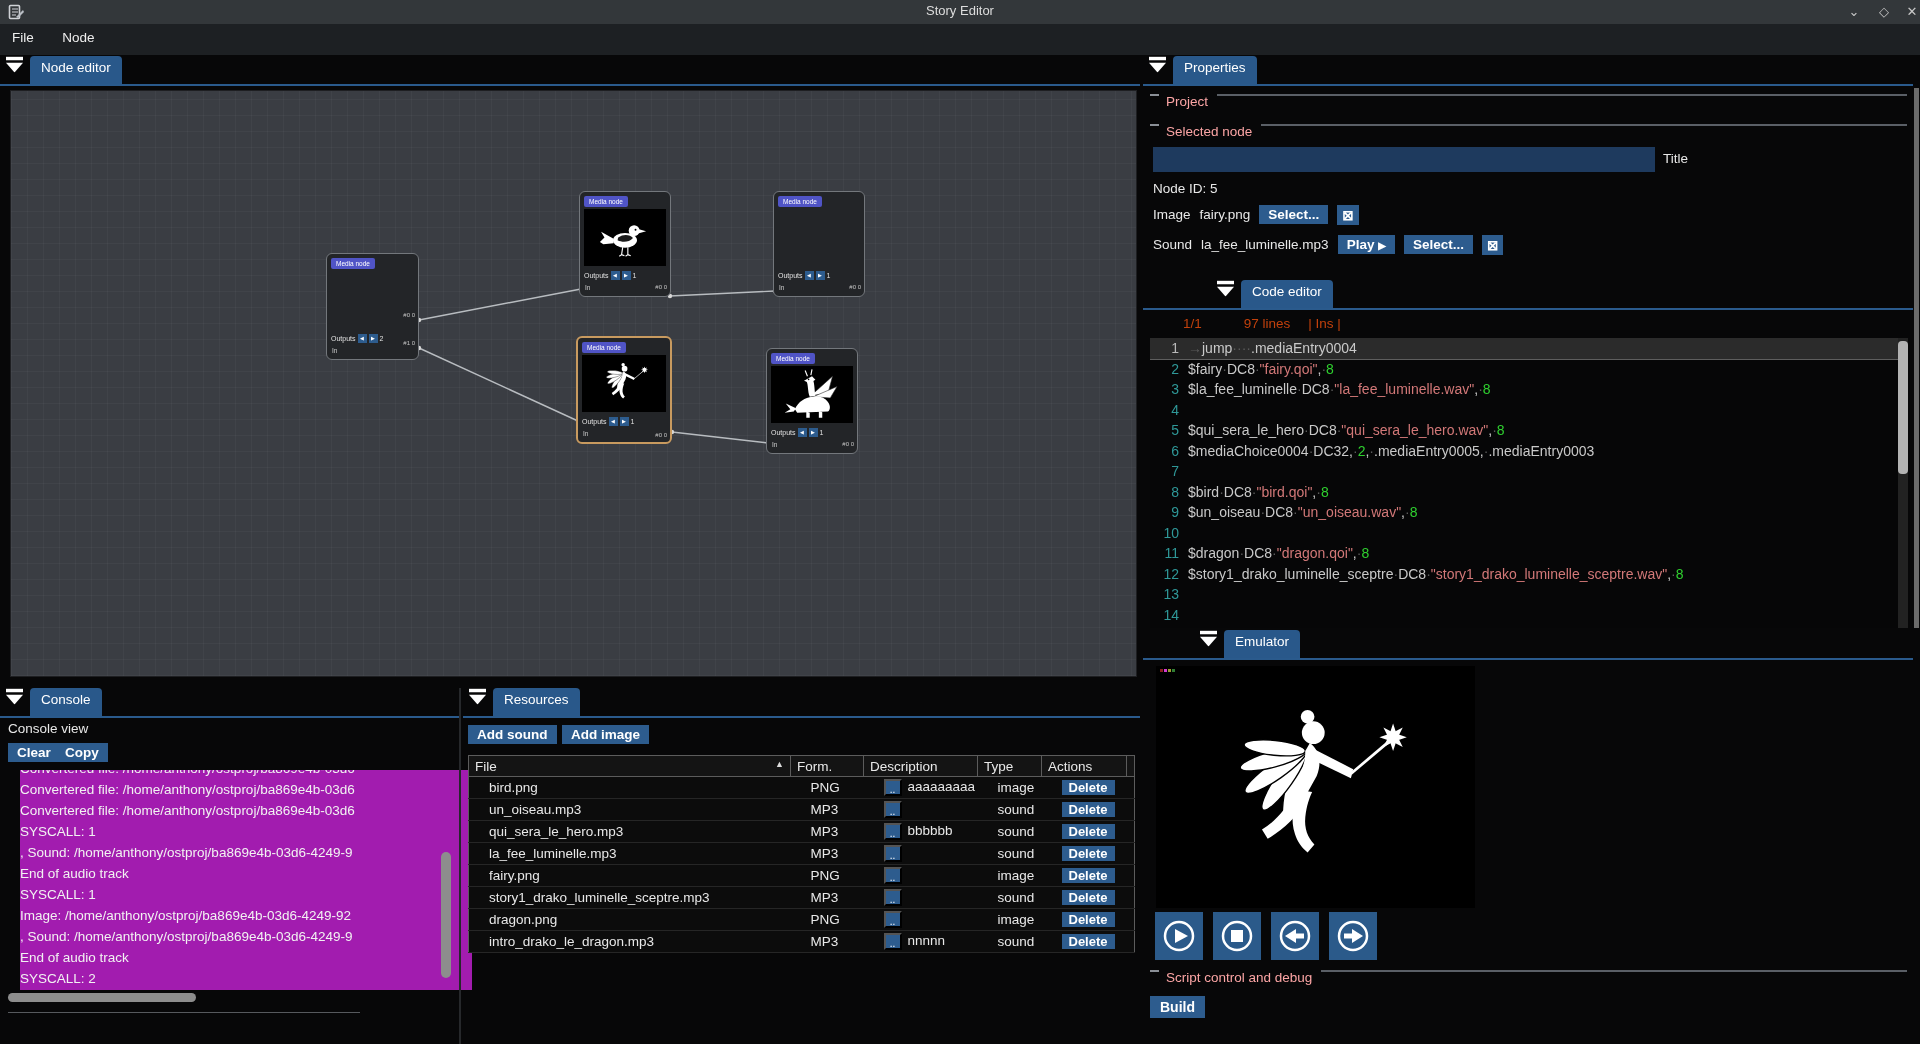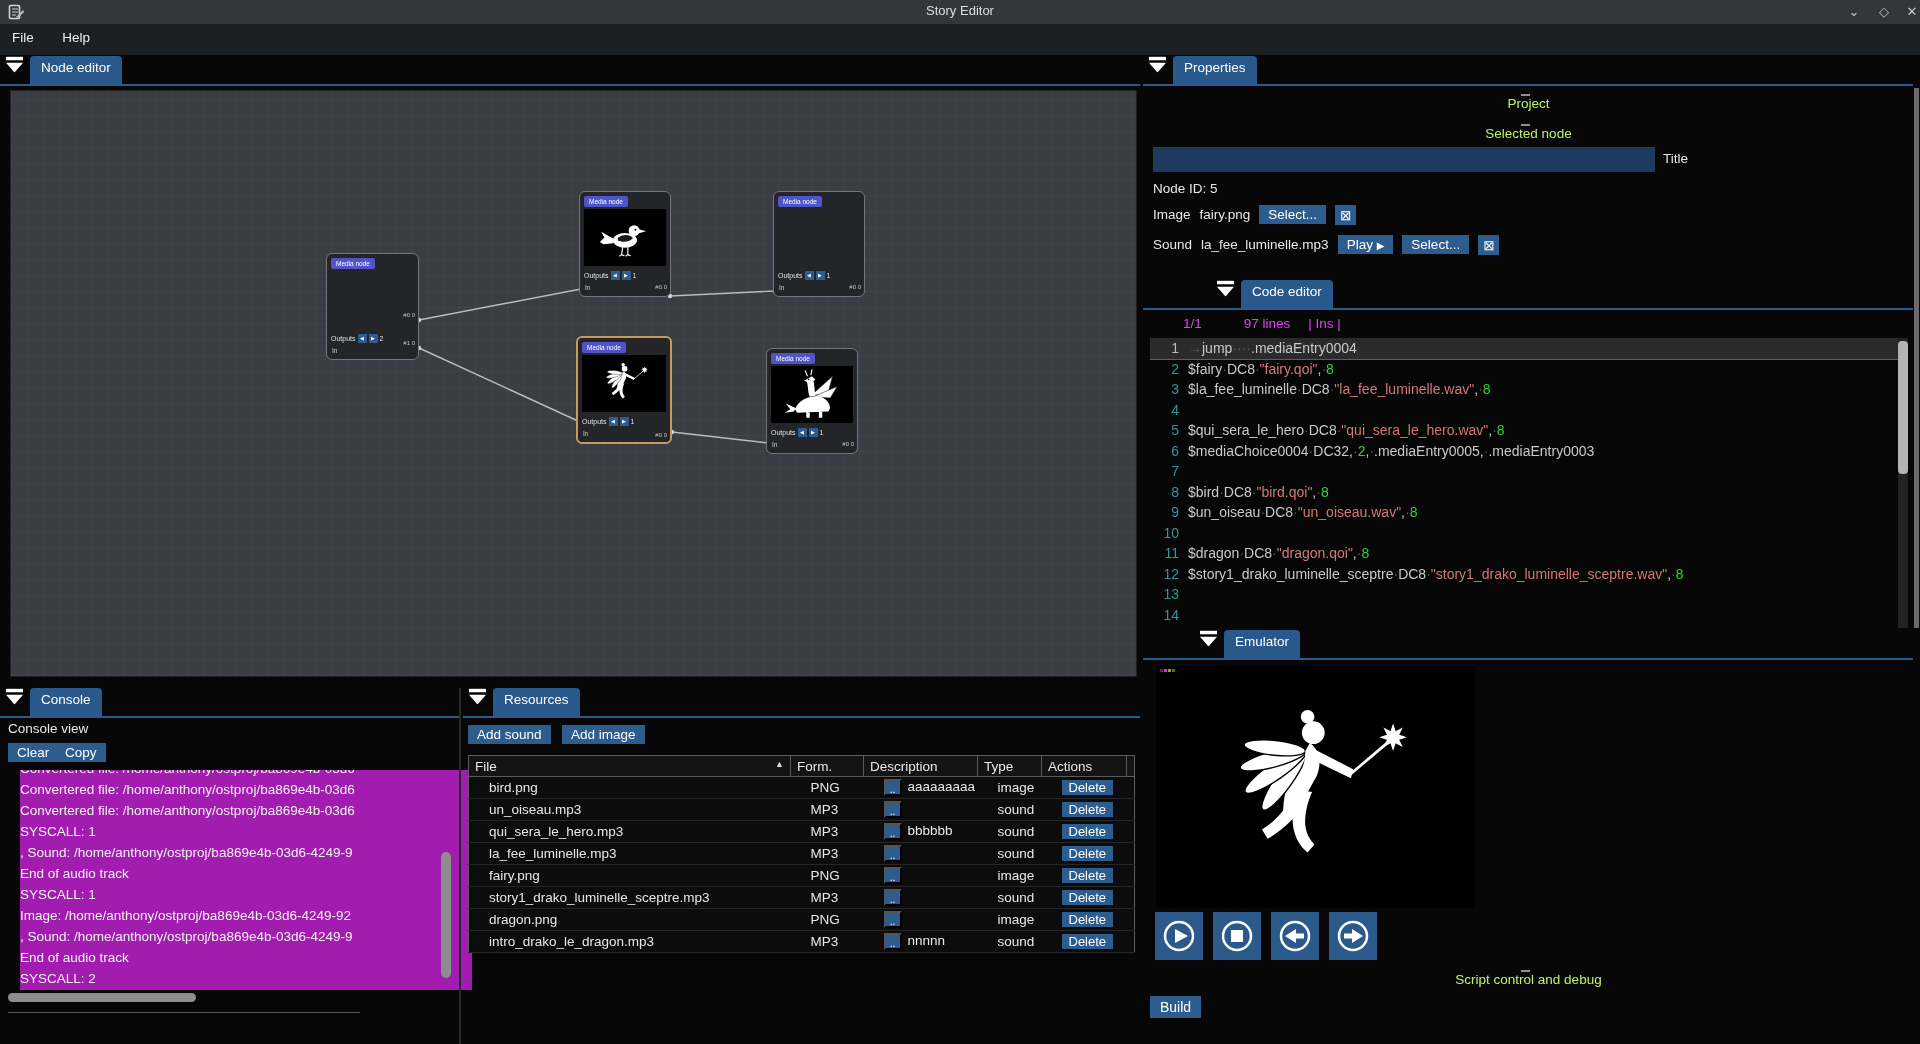--- a/index.html
+++ b/index.html
@@ -14,23 +14,23 @@
   #menubar { left:0; top:24px; width:1920px; height:31px; background:#1d2023; }
   .menu-item { display:inline-block; padding:6px 12px; font-size:13.5px; color:#eeeeee; }
 
   
   .tabrow { height:28px; display:flex; }
   .collapse { width:17px; height:17px; margin:0 7px 3px 6px; }
   .tab-badge { background:#29588a; color:#fff; font-size:13.5px; padding:4px 11px 5px 11px; border-radius:4px 4px 0 0; }
   .tab-underline { height:2px; background:#2a5a8c; }
 
   .btn { display:inline-block; background:#2d5c8e; color:#fff; font-size:13.5px;
-         padding:2px 9px; border:none; cursor:pointer; }
+         padding:2px 9px; border:none; cursor:pointer;font-weight:bold; }
   .sq-btn { display:inline-block; background:#2d5c8e; color:#fff; font-size:12px; text-align:center; cursor:pointer; }
-  .sep-row { display:flex; align-items:center; font-size:13.5px; color:#bef264;flex-direction:column; }
+  .sep-row { display:flex; align-items:flex-start; font-size:13.5px; color:#fca5a5; }
   .sep-dash { width:9px; height:2px; background:#8a8f96; margin-right:7px; }
   .sep-line { flex:1; height:2px; background:#5a5f66; margin-left:9px; }
 
   
   #canvas { left:10px; top:90px; width:1127px; height:587px; background:#3a3d43; border:1px solid #1e1f22;
     background-image:
       repeating-linear-gradient(0deg, rgba(255,255,255,0.03) 0 1px, transparent 1px 16px),
       repeating-linear-gradient(90deg, rgba(255,255,255,0.03) 0 1px, transparent 1px 16px); }
   #edges { position:absolute; left:0; top:0; width:100%; height:100%; }
   .node { position:absolute; background:#232528; border:1px solid #73777c; border-radius:6px; }
@@ -131,21 +131,21 @@
     <path d="M4,5 h6 M4,8 h6 M4,11 h4" stroke="#cfd2d6" stroke-width="1.2"></path>
     <path d="M8,13 L15,6 L16,8 L10,14 Z" fill="#b9bec4"></path>
   </svg>
   <div class="abs" id="win-title">Story Editor</div>
   <div class="abs winctl" style="left:1843px">⌄</div>
   <div class="abs winctl" style="left:1873px">◇</div>
   <div class="abs winctl" style="left:1901px">✕</div>
 </div>
 <div class="abs" id="menubar">
   <span class="menu-item">File</span>
-  <span class="menu-item">Help</span>
+  <span class="menu-item">Node</span>
 </div>
 
 <div class="abs tabrow" style="left:0;top:56px;width:1140px">
   <svg class="collapse" viewBox="0 0 14 13">
       <use href="#sym-collapse"></use>
     </svg>
   <span class="tab-badge">Node editor</span>
 </div>
 <div class="abs tab-underline" style="left:0;top:84px;width:1140px"></div>
 
@@ -399,21 +399,21 @@
   <button class="btn" style="padding:2px 5px">⊠</button>
 </div>
 
 <div class="abs tabrow" style="left:1211px;top:280px;width:770px">
   <svg class="collapse" viewBox="0 0 14 13">
       <use href="#sym-collapse"></use>
     </svg>
   <span class="tab-badge">Code editor</span>
 </div>
 <div class="abs tab-underline" style="left:1143px;top:308px;width:770px"></div>
-<div class="abs" style="left:1183px;top:316px;display:flex;font-size:13.5px;color:#d946ef">
+<div class="abs" style="left:1183px;top:316px;display:flex;font-size:13.5px;color:#c2410c">
   <span>1/1</span>
   <span style="margin-left:42px">97 lines</span>
   <span style="margin-left:18px">| Ins |</span>
 </div>
 <div class="abs" id="code-area">
     <div id="code-lines">
       <div class="code-line current"><span class="code-num">1</span><span class="code-text"><span class="tok-d">→</span><span class="tok-p">jump</span><span class="tok-d">····</span><span class="tok-p">.mediaEntry0004</span></span></div>
       <div class="code-line"><span class="code-num">2</span><span class="code-text"><span class="tok-p">$fairy</span><span class="tok-d">·</span><span class="tok-p">DC8</span><span class="tok-d">·</span><span class="tok-s">"fairy.qoi"</span><span class="tok-p">,</span><span class="tok-d">·</span><span class="tok-n">8</span></span></div>
       <div class="code-line"><span class="code-num">3</span><span class="code-text"><span class="tok-p">$la_fee_luminelle</span><span class="tok-d">·</span><span class="tok-p">DC8</span><span class="tok-d">·</span><span class="tok-s">"la_fee_luminelle.wav"</span><span class="tok-p">,</span><span class="tok-d">·</span><span class="tok-n">8</span></span></div>
       <div class="code-line"><span class="code-num">4</span><span class="code-text"></span></div>

